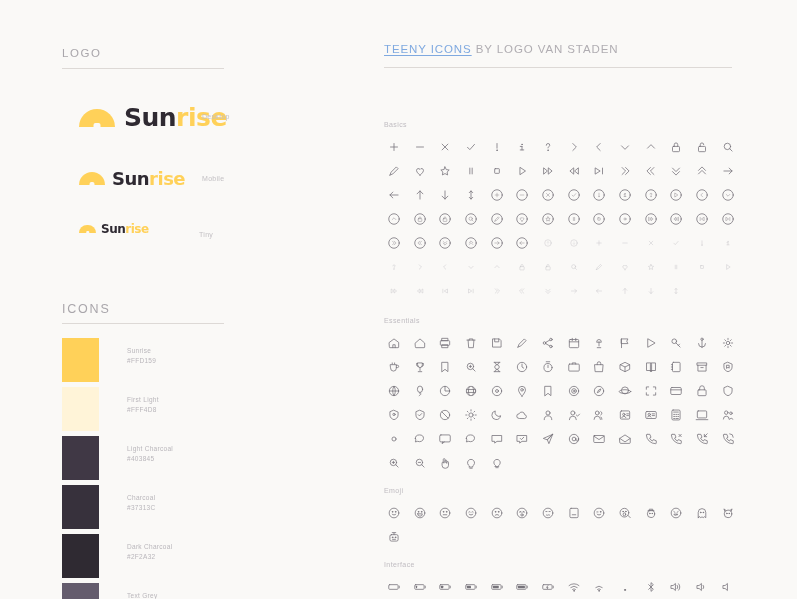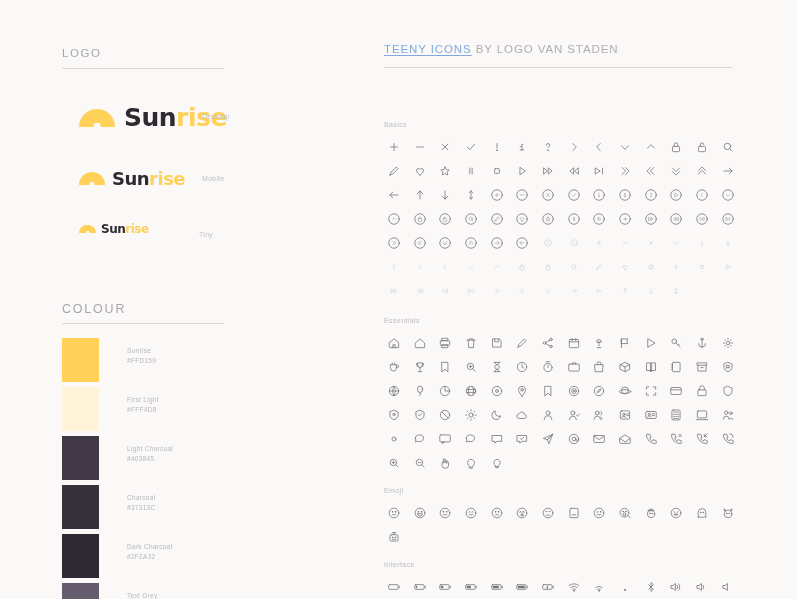--- a/index.html
+++ b/index.html
@@ -231,21 +231,21 @@
       <div class="logo-word"><span>Sun</span><span class="rise">rise</span></div>
     </div>
     <div class="logo-label" id="logo-label-mobile">Mobile</div>
 
     <div class="logo-row" id="logo-row-tiny">
       <div class="logo-mark"></div>
       <div class="logo-word"><span>Sun</span><span class="rise">rise</span></div>
     </div>
     <div class="logo-label" id="logo-label-tiny">Tiny</div>
 
-    <div class="section-head" id="colour-head">COLOUR</div>
+    <div class="section-head" id="colour-head">ICONS</div>
     <div class="section-rule" id="colour-rule"></div>
 
     <div id="swatch-list">
         <div class="swatch-row" style="top: 338px;">
           <div class="swatch-chip" style="background: rgb(255, 209, 89);"></div>
           <div class="swatch-meta">
             <div class="swatch-name">Sunrise</div>
             <div class="swatch-hex">#FFD159</div>
           </div>
         </div>

